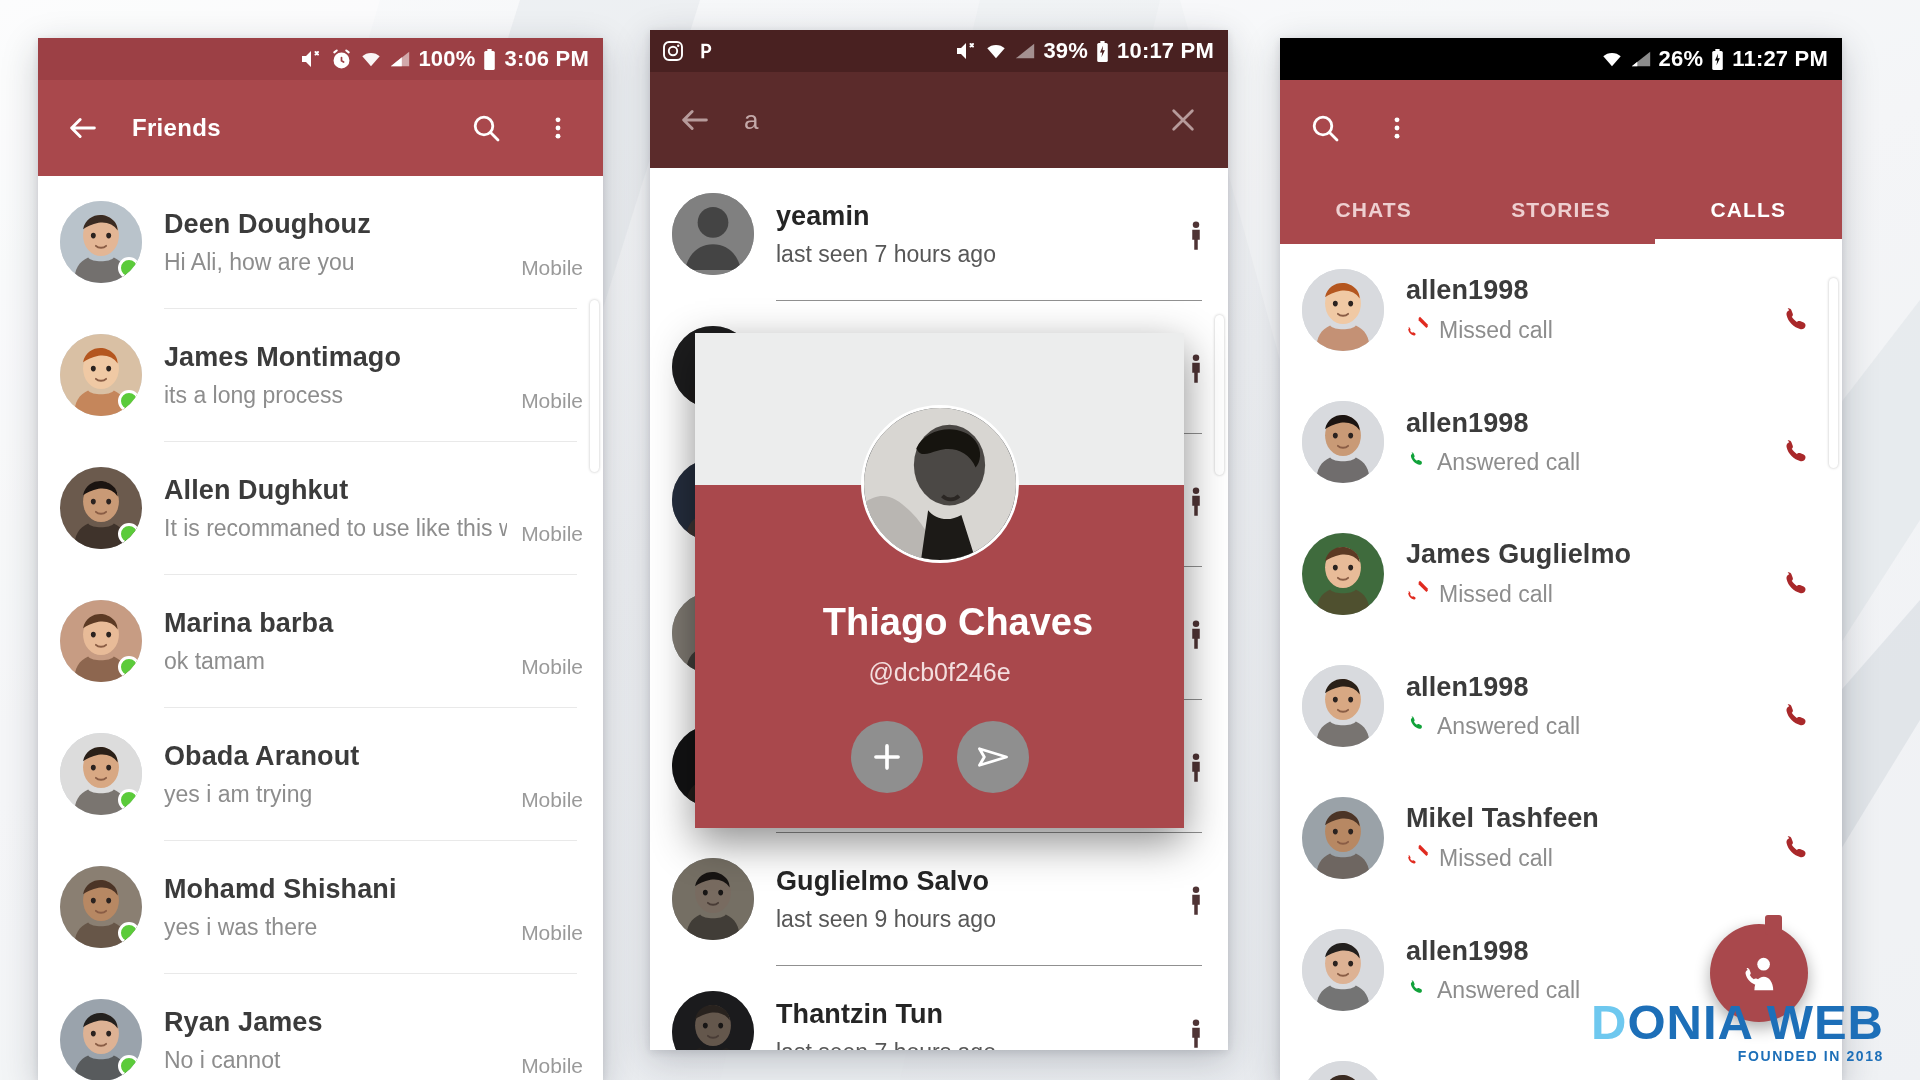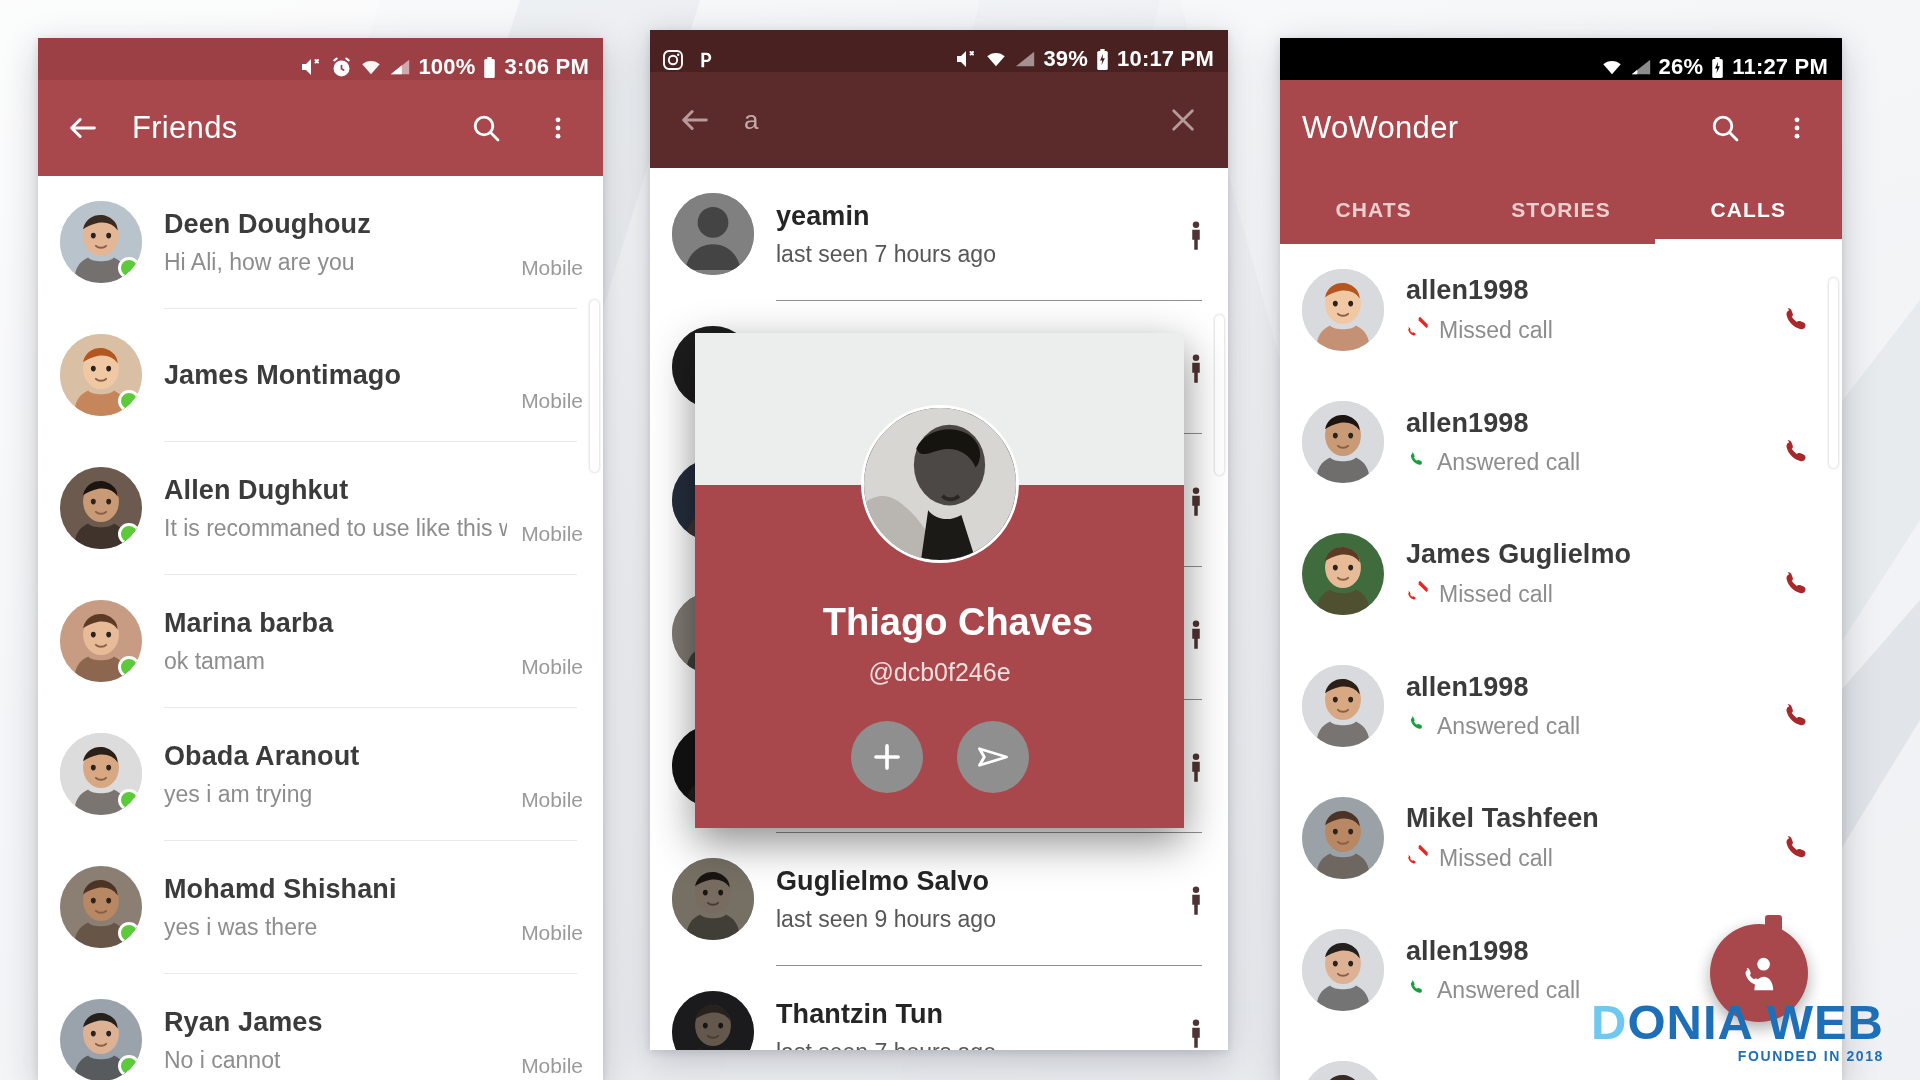--- a/index.html
+++ b/index.html
@@ -20,38 +20,38 @@
     background:#fff;
     box-shadow:0 10px 34px rgba(30,36,48,.22), 0 2px 8px rgba(30,36,48,.12);
     overflow:hidden;
   }
   #phone1 { left:38px;  top:38px;  width:565px;  height:1042px; }
   #phone2 { left:650px; top:30px;  width:578px;  height:1020px; }
   #phone3 { left:1280px;top:38px;  width:562px;  height:1042px; }
 
   
   .statusbar {
-    height:42px; display:flex; align-items:flex-end; justify-content:flex-end;
+    height:42px; display:flex; align-items:center; justify-content:flex-end;
     padding:0 14px; color:#fff; font-size:22px; font-weight:bold; gap:9px;
   }
   .statusbar.maroon { background:#9c4045; }
   .statusbar.dark   { background:#492121; justify-content:space-between;padding-left:11px; }
   .statusbar.black  { background:#000; }
   .sb-left { display:flex; align-items:center; gap:10px; }
   .sb-right{ display:flex; align-items:center; gap:7px; }
   .sb-ico { display:inline-flex; align-items:center; }
   .sb-txt { font-size:22px; letter-spacing:.2px; }
 
   
   .appbar {
     background:#a9484c; color:#fff; display:flex; align-items:center;
     height:96px; padding:0 22px; gap:26px;
   }
   .appbar.dark { background:#5b2b2b; color:#b79b9b; }
-  .appbar-title { font-size:31px; font-weight:normal; letter-spacing:.3px; flex:1; }
+  .appbar-title { font-size:24px; font-weight:bold; letter-spacing:.3px; flex:1; }
   .appbar-title.search { font-size:26px; font-weight:normal; color:#c4a9a9; }
   .icon-btn { width:46px; height:46px; display:flex; align-items:center; justify-content:center; cursor:pointer; }
 
   
   .tabs { background:#a9484c; display:flex; height:68px; }
   .tab {
     flex:1; display:flex; align-items:center; justify-content:center;
     color:#eecfd0; font-size:21px; font-weight:bold; letter-spacing:1.1px;
     cursor:pointer; position:relative;
   }
@@ -231,20 +231,21 @@
     <path d="M18 22c2-10 12-13 19-10 5 2 8 6 8 11-3-5-9-7-15-6-5 1-9 3-12 5z" fill="#b4561f"></path>
     <path d="M22 44c3 4 17 4 20 0 7 3 11 9 11 20H11c0-11 4-17 11-20z" fill="#b4561f" opacity=".55"></path>
     <ellipse cx="26" cy="27" rx="1.9" ry="2.2" fill="#2b2320"></ellipse>
     <ellipse cx="38" cy="27" rx="1.9" ry="2.2" fill="#2b2320"></ellipse>
     <path d="M28 35c2 2 6 2 8 0" stroke="#8a5d45" stroke-width="1.5" fill="none" stroke-linecap="round"></path>
   </svg>
       <span class="dot-online"></span>
     </div>
     <div class="row-body">
       <div class="row-title">James Montimago</div>
+      <div class="row-sub">its a long process</div>
     </div>
     <div class="row-right">Mobile</div>
       </div>
       <div class="divider"></div>
       <div class="row row-h">
     <div class="avatar">
           <svg viewBox="0 0 64 64" width="100%" height="100%">
     <rect width="64" height="64" fill="#6b5a4d"></rect>
     <ellipse cx="32" cy="27" rx="14" ry="16" fill="#c99a76"></ellipse>
     <path d="M18 22c2-10 12-13 19-10 5 2 8 6 8 11-3-5-9-7-15-6-5 1-9 3-12 5z" fill="#1b1411"></path>
@@ -611,21 +612,20 @@
             <rect x="4.5" y="1" width="5" height="2" rx="1"></rect>
             <rect x="1.5" y="3" width="11" height="20" rx="1.6"></rect>
             <path d="M7.6 6 4.4 13h2.3l-.8 5 3.6-7.4H7.1z" fill="#000"></path>
           </svg>
       </span>
       <span class="sb-txt">11:27 PM</span>
     </div>
   </div>
 
   <div class="appbar">
-    <span class="appbar-title">WoWonder</span>
     <span class="icon-btn">
       <svg width="32" height="32" viewBox="0 0 24 24" fill="none" stroke="#fff" stroke-width="2.1" stroke-linecap="round">
           <circle cx="10.5" cy="10.5" r="6.6"></circle>
           <path d="M15.4 15.4 21 21"></path>
         </svg>
     </span>
     <span class="icon-btn">
       <svg width="28" height="28" viewBox="0 0 24 24" fill="#fff">
           <circle cx="12" cy="5" r="2.1"></circle>
           <circle cx="12" cy="12" r="2.1"></circle>

